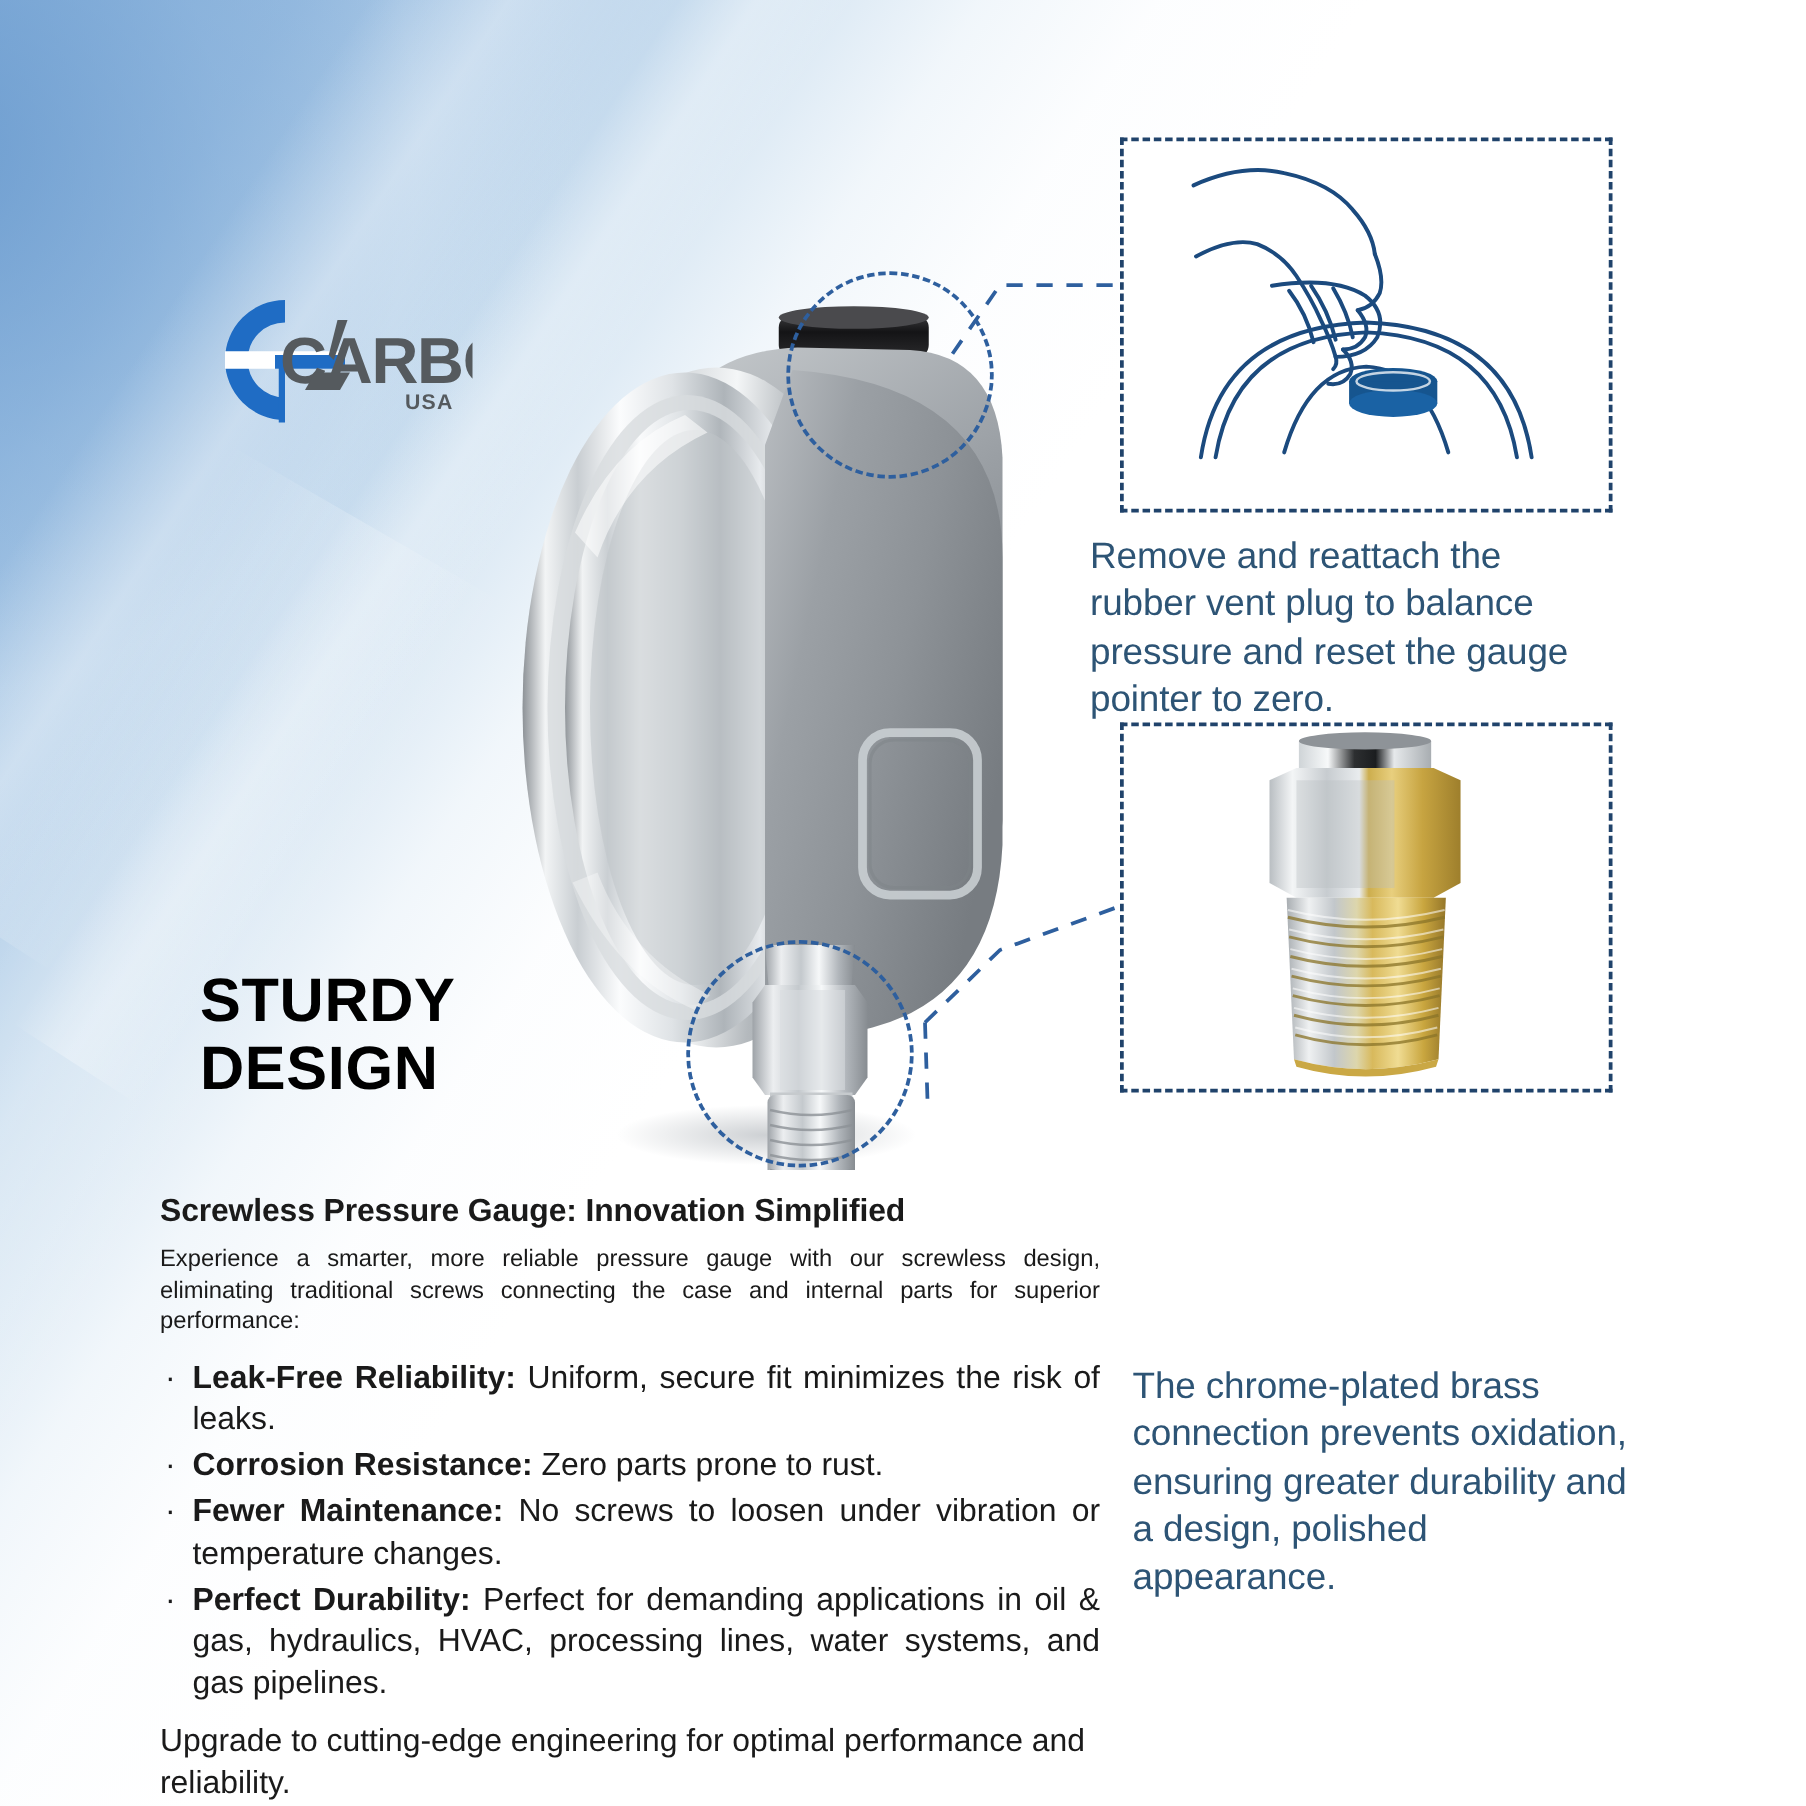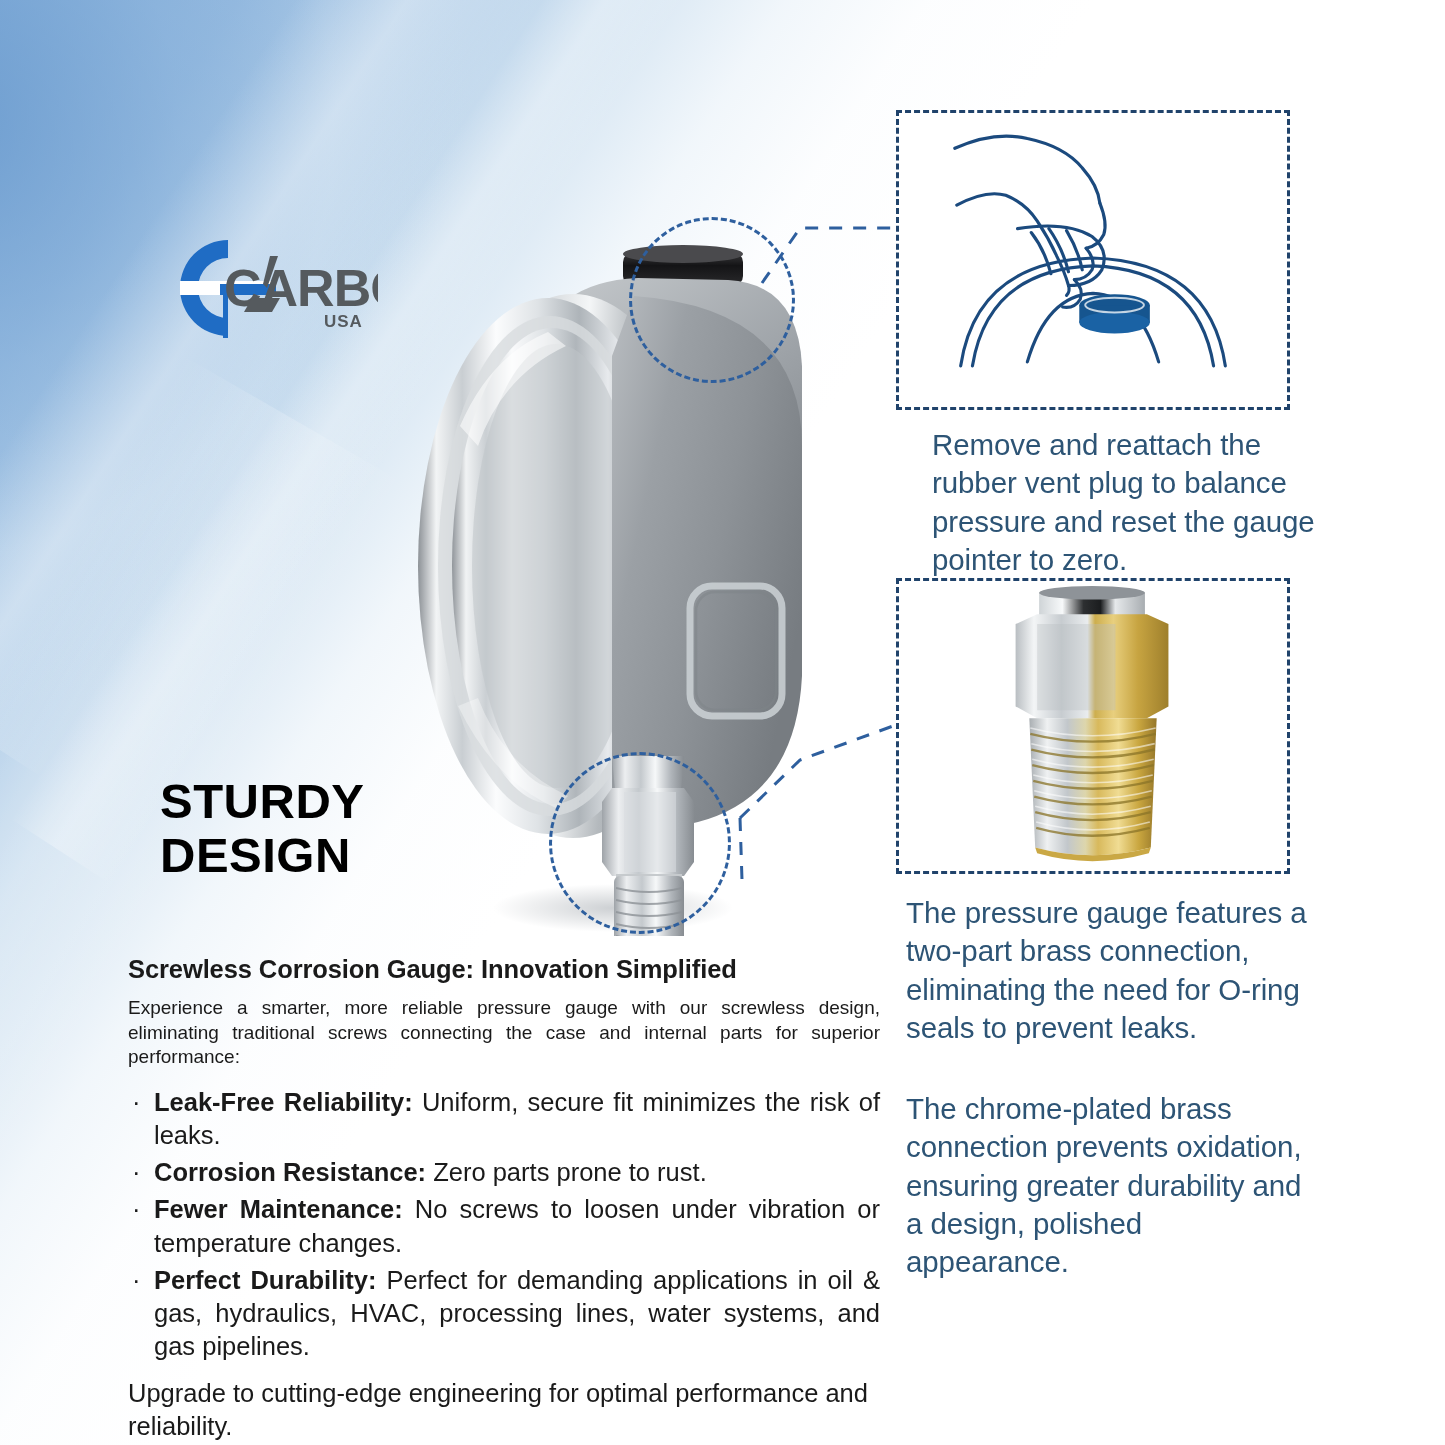--- a/index.html
+++ b/index.html
@@ -76,21 +76,21 @@
   .panel svg{display:block;width:100%;height:100%;}
 
   
   .caption{
     position:absolute;
     color:#2d5475;
     font-size:29.5px;
     line-height:1.30;
     letter-spacing:-0.1px;
   }
-  .cap-1{left:932px;top:426px;width:400px;}
+  .cap-1{left:872px;top:426px;width:400px;}
   .cap-2{left:906px;top:894px;width:406px;}
   .cap-3{left:906px;top:1090px;width:400px;}
   .caption p{margin:0;}
   .caption p + p{margin-top:0px;}
 
   
   .headline{
     position:absolute;left:160px;top:775px;
     color:#000000;
     font-size:49px;
@@ -390,34 +390,33 @@
       </g>
       <path d="M138 272 Q 196 288 256 272 L 254 278 Q 196 294 140 278 Z" fill="#caa845"></path>
     </svg>
   </div>
 
   <div class="caption cap-1">
     <p>Remove and reattach the rubber vent plug to balance pressure and reset the gauge pointer to zero.</p>
   </div>
 
   <div class="caption cap-2">
-    <p>The pressure gauge features a two-part brass connection, eliminating the need for O-ring seals to prevent leaks.</p>
   </div>
 
   <div class="caption cap-3">
     <p>The chrome-plated brass connection prevents oxidation, ensuring greater durability and a design, polished appearance.</p>
   </div>
 
   <div class="headline">
     <div>STURDY</div>
     <div>DESIGN</div>
   </div>
 
   <div class="copy">
-    <h3>Screwless Corrosion Gauge: Innovation Simplified</h3>
+    <h3>Screwless Pressure Gauge: Innovation Simplified</h3>
     <p class="para">Experience a smarter, more reliable pressure gauge with our screwless design, eliminating traditional screws connecting the case and internal parts for superior performance:</p>
 
     <ul>
       <li>
         <span class="bullet">·</span>
         <b>Leak-Free Reliability:</b>
         <span>Uniform, secure fit minimizes the risk of leaks.</span>
       </li>
       <li>
         <span class="bullet">·</span>

